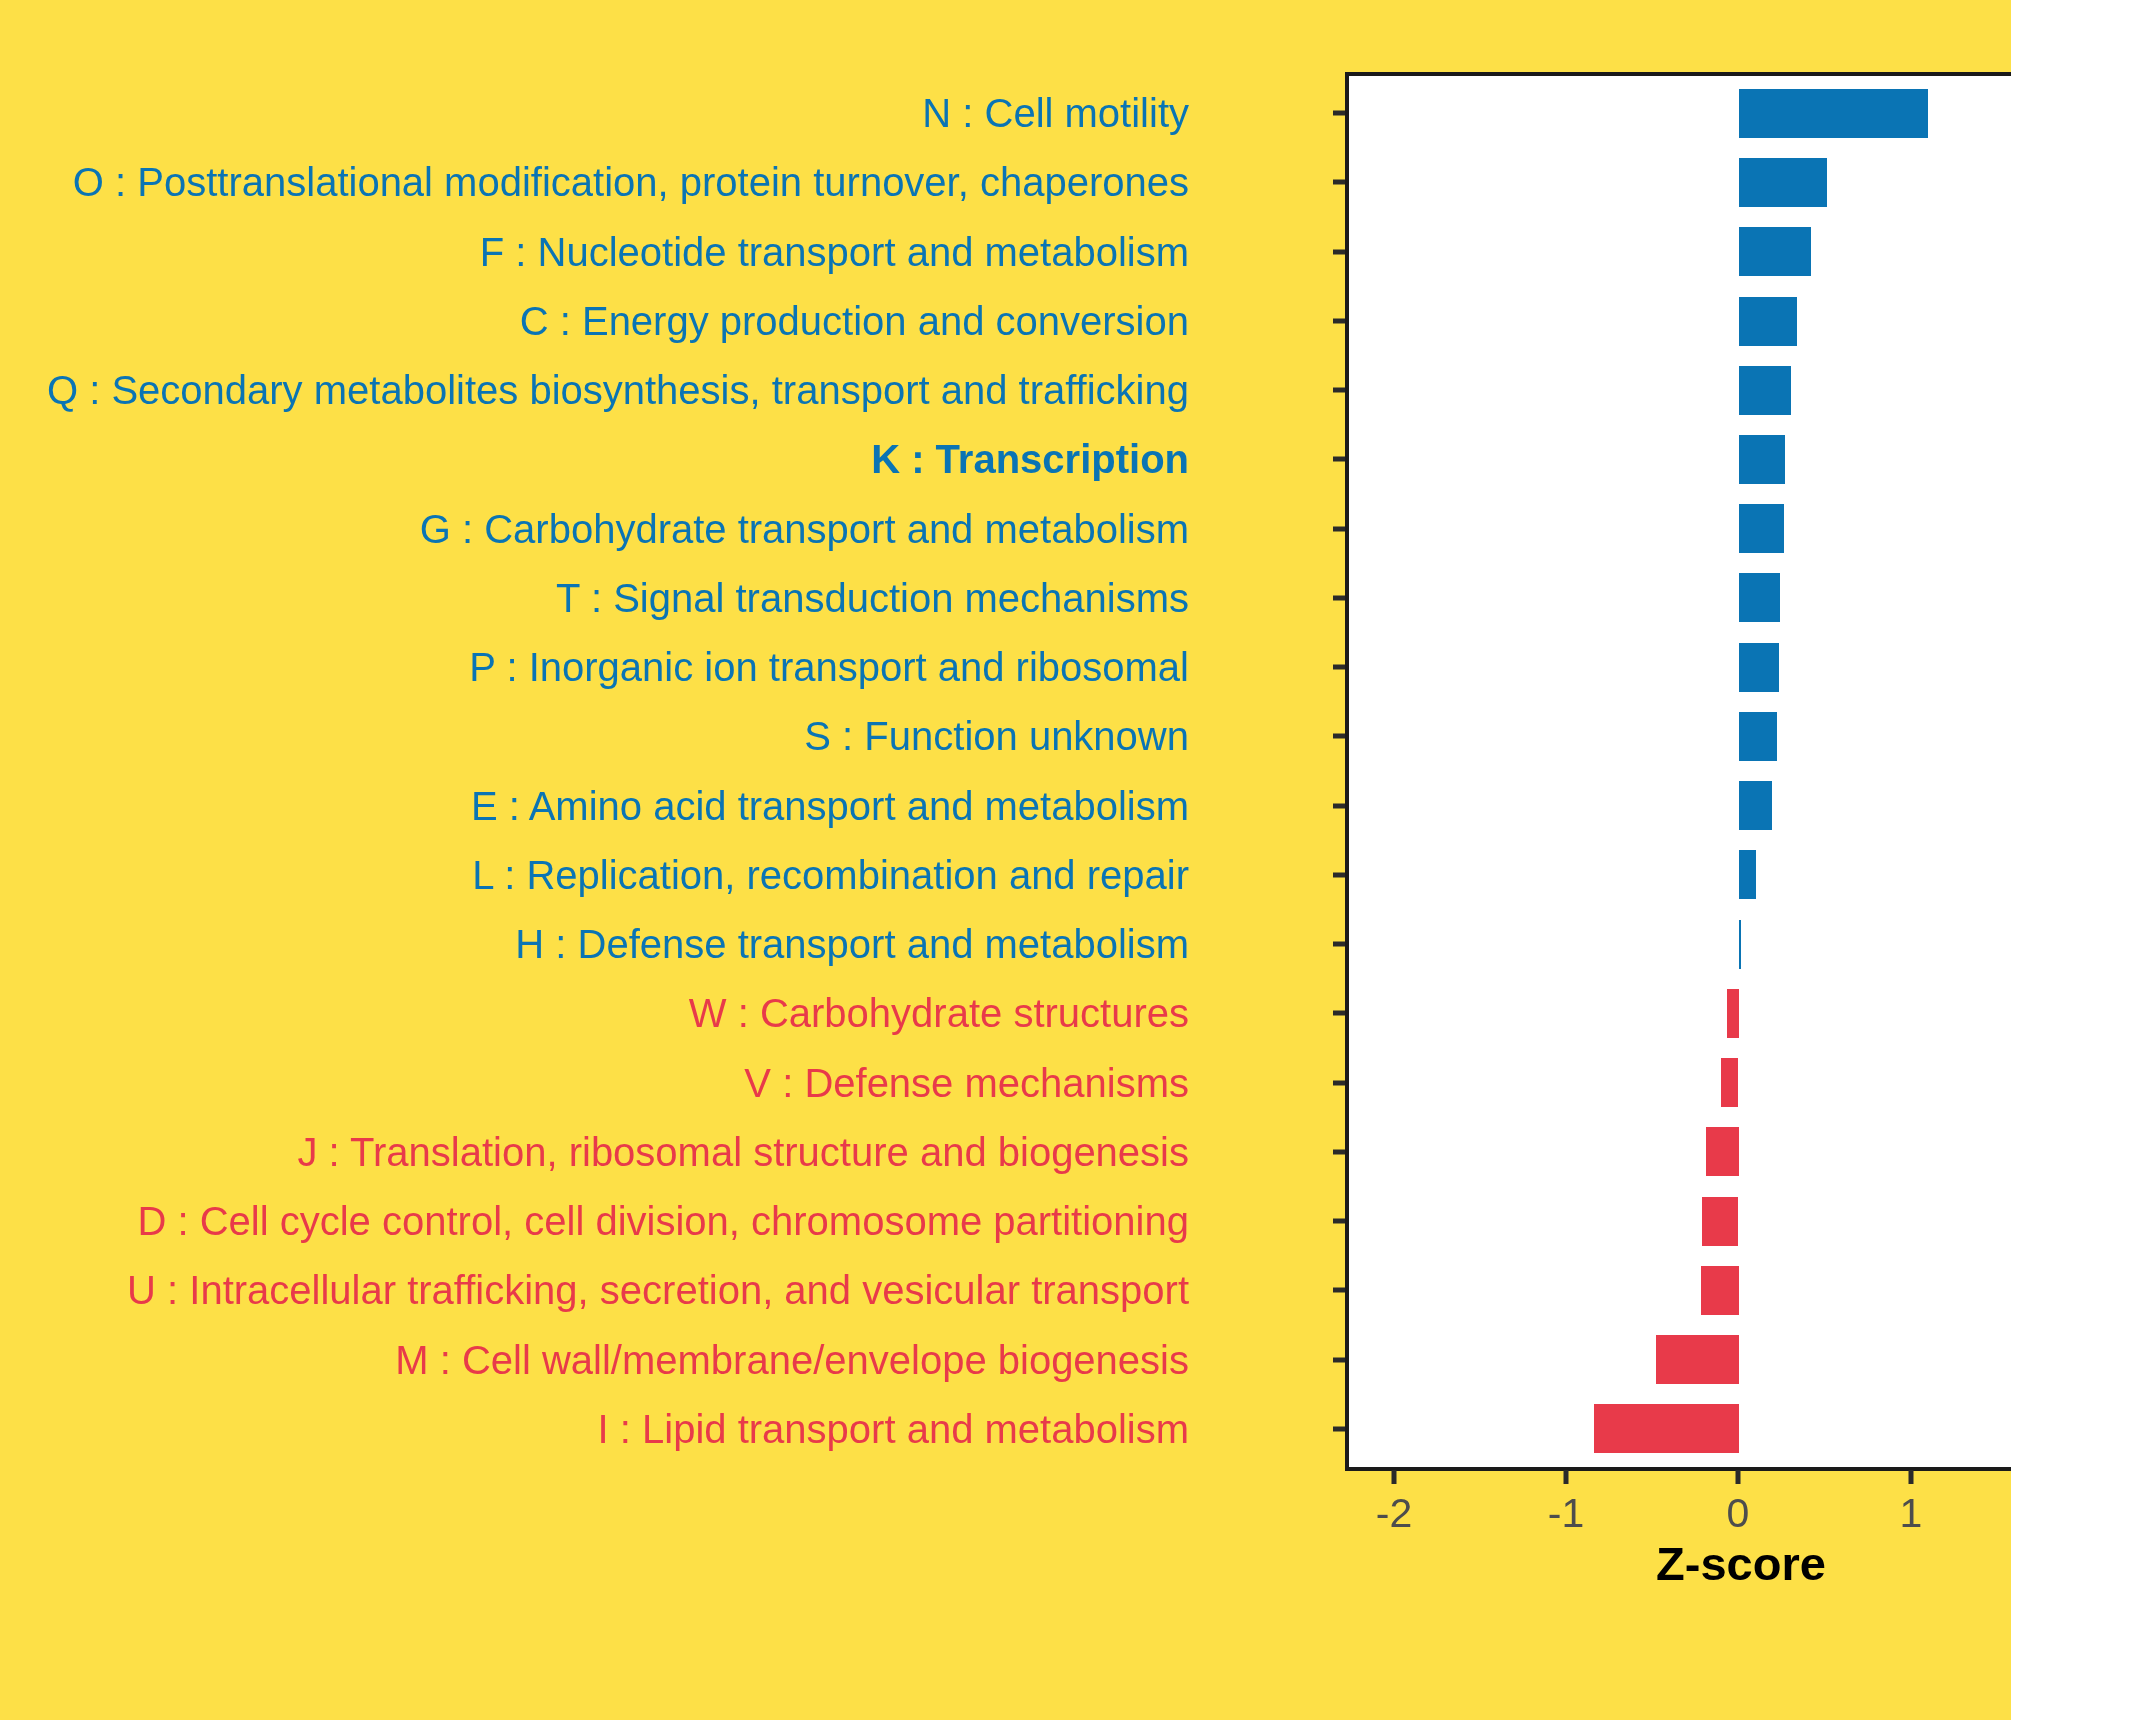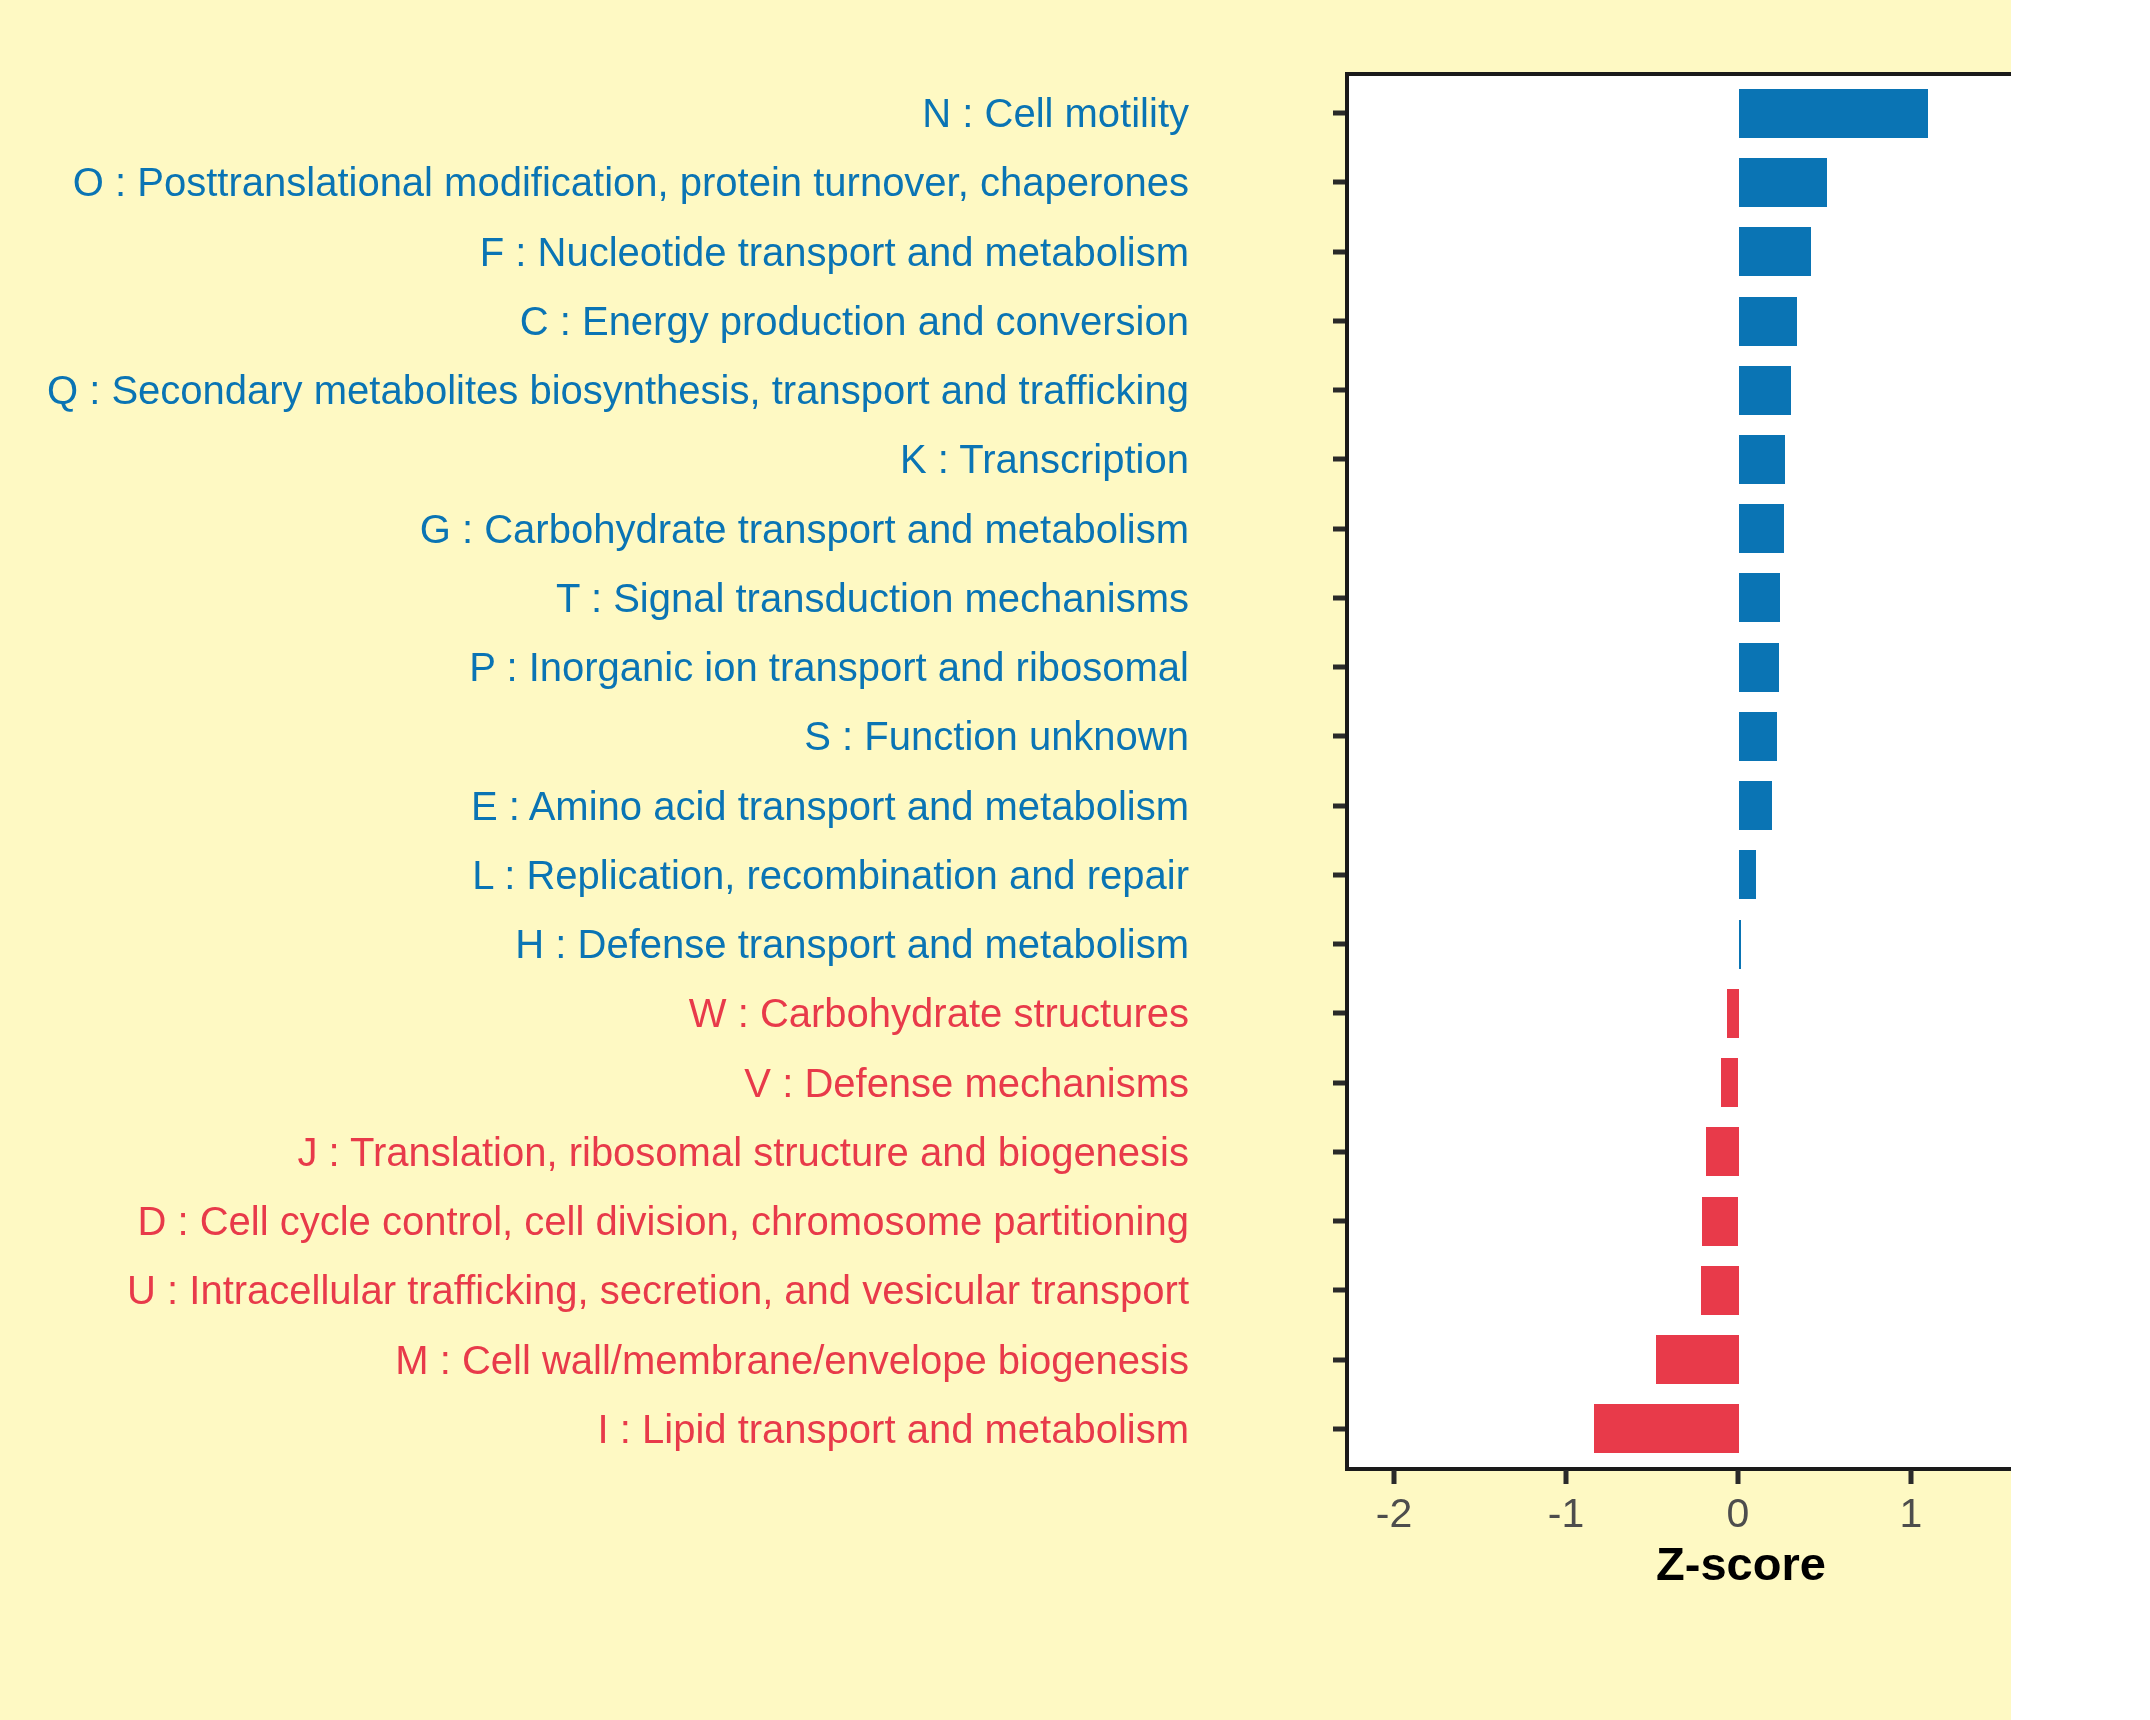--- a/index.html
+++ b/index.html
@@ -1,20 +1,20 @@
 <!DOCTYPE html>
 <html style="font-size:11.5px"><head>
 <meta charset="utf-8">
 <style>
   html, body { margin: 0; padding: 0; background: #ffffff; }
   .canvas {
     position: relative;
     width: 2011px;
     height: 1721px;
-    background: #fef9c3;
+    background: #fde047;
     font-family: "Liberation Sans", sans-serif;
     overflow: hidden;
   }
   .panel {
     position: absolute;
     left: 1345px; top: 72px;
     width: 791px; height: 1399px;
     background: #ffffff;
   }
   .panel * { position: absolute; }
@@ -161,21 +161,21 @@
       <div class="cat-label increase" style="top: 113px;">N : Cell motility</div>
       <div class="y-tick" style="top: 113px;"></div>
       <div class="cat-label increase" style="top: 182px;">O : Posttranslational modification, protein turnover, chaperones</div>
       <div class="y-tick" style="top: 182px;"></div>
       <div class="cat-label increase" style="top: 252px;">F : Nucleotide transport and metabolism</div>
       <div class="y-tick" style="top: 252px;"></div>
       <div class="cat-label increase" style="top: 321px;">C : Energy production and conversion</div>
       <div class="y-tick" style="top: 321px;"></div>
       <div class="cat-label increase" style="top: 390px;">Q : Secondary metabolites biosynthesis, transport and trafficking</div>
       <div class="y-tick" style="top: 390px;"></div>
-      <div class="cat-label increase" style="top: 459px;">K : Transcription</div>
+      <div class="cat-label increase" style="top: 459px; font-weight: bold;">K : Transcription</div>
       <div class="y-tick" style="top: 459px;"></div>
       <div class="cat-label increase" style="top: 529px;">G : Carbohydrate transport and metabolism</div>
       <div class="y-tick" style="top: 529px;"></div>
       <div class="cat-label increase" style="top: 598px;">T : Signal transduction mechanisms</div>
       <div class="y-tick" style="top: 598px;"></div>
       <div class="cat-label increase" style="top: 667px;">P : Inorganic ion transport and ribosomal</div>
       <div class="y-tick" style="top: 667px;"></div>
       <div class="cat-label increase" style="top: 736px;">S : Function unknown</div>
       <div class="y-tick" style="top: 736px;"></div>
       <div class="cat-label increase" style="top: 806px;">E : Amino acid transport and metabolism</div>

